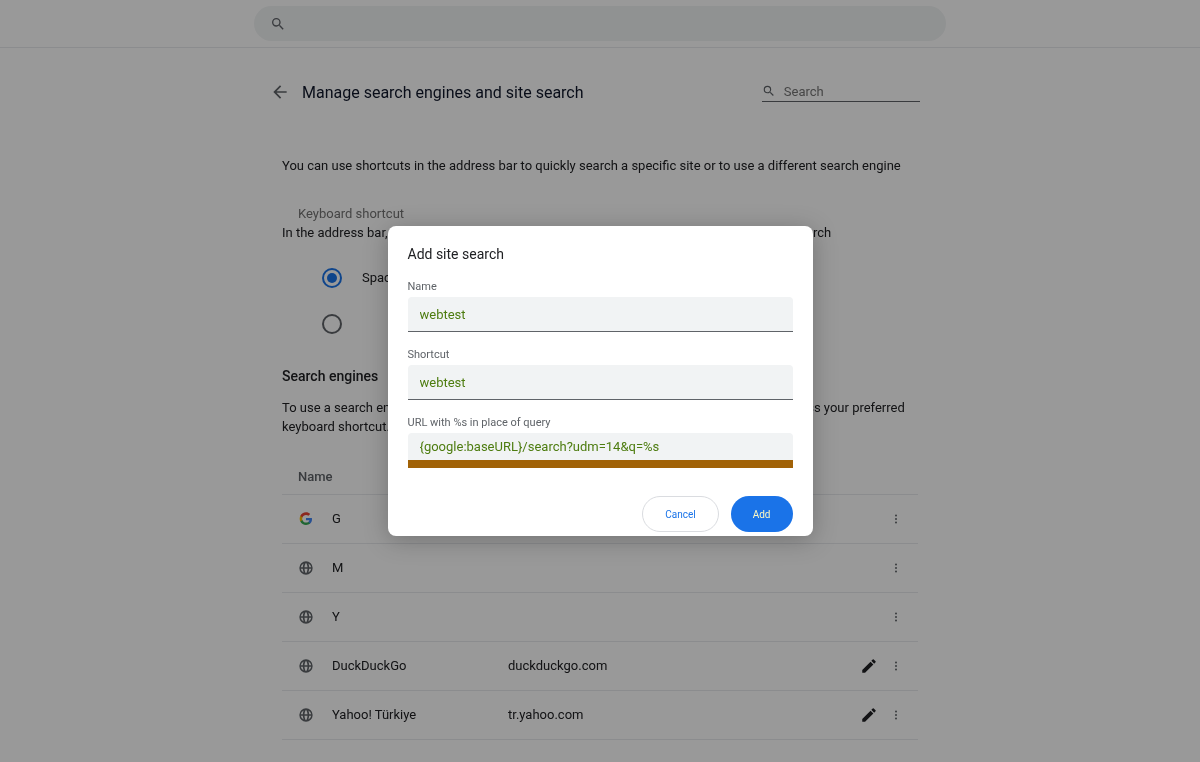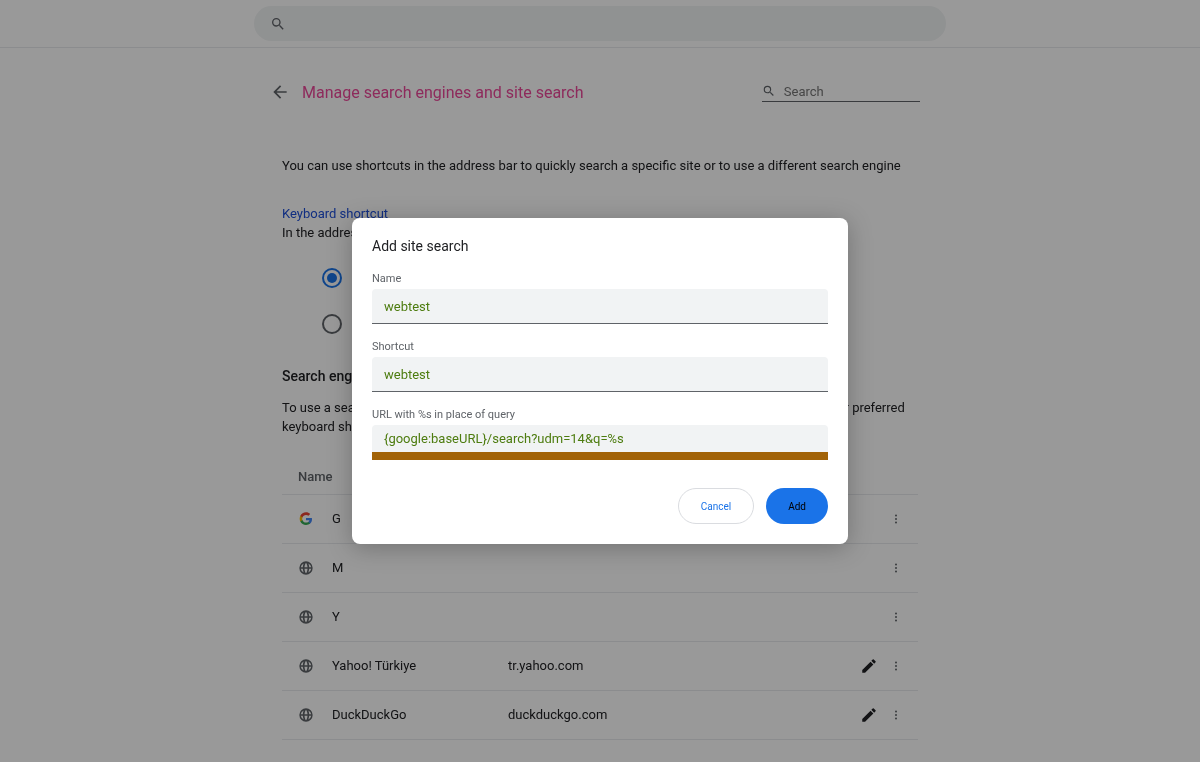--- a/index.html
+++ b/index.html
@@ -9,31 +9,31 @@
 .topbar { height: 48px; background: #fff; display: flex; align-items: center; justify-content: center; border-bottom: 1px solid #e8eaed; }
 .topsearch { width: 692px; height: 35px; background: #f1f3f4; border-radius: 46px; display: flex; align-items: center; padding: 0 16px; color: #5f6368; font-size: 14px; }
 .topsearch svg { width: 16px; height: 16px; margin-right: 14px; fill: #5f6368; }
 .topsearch input { border: none; background: transparent; outline: none; font-size: 14px; width: 100%; color: #202124; }
 
 
 .card { position: absolute; left: 260px; top: 48px; width: 680px; background: #fff; padding: 20px 0 0 0; }
 .card-head { display: flex; align-items: center; padding: 8px 0 0 0; }
 .back-btn { width: 32px; height: 32px; border-radius: 50%; display:flex; align-items:center; justify-content:center; margin-left: 4px; }
 .back-btn svg { width: 20px; height: 20px; fill: #5f6368; }
-.card-title { font-size: 16px; color: #ec4899; margin-left: 6px; }
+.card-title { font-size: 16px; color: #0f172a; margin-left: 6px; }
 
 
 .subsearch { display: flex; align-items:flex-end; border-bottom: 1px solid #5f6368; margin-left: auto; margin-right: 20px; width: 158px; padding-bottom: 2px; }
 .subsearch svg { width: 16px; height: 16px; fill: #5f6368; margin-right: 8px; }
 .subsearch input { border: none; outline: none; font-size: 13px; background: transparent; width: 100%; color:#202124; }
 
 .desc { margin: 48px 22px 0 22px; font-size: 13px; color:#202124; line-height:1.5; }
 
 .kbgroup { margin: 30px 22px 0 22px; }
-.kbgroup .lbl { font-size: 13px; color:#1d4ed8; }
+.kbgroup .lbl { font-size: 13px; color:#737373;margin-left:16px; }
 .kbgroup .sub { font-size: 13px; color:#202124; margin-top:4px; }
 .radios { margin: 28px 0 0 40px; }
 .radio-row { display:flex; align-items:center; margin-bottom: 26px; }
 .radio { width: 20px; height: 20px; border-radius: 50%; border: 2px solid #5f6368; margin-right: 20px; display:flex; align-items:center; justify-content:center; }
 .radio.checked { border-color:#1a73e8; }
 .radio.checked::after { content:''; width:10px; height:10px; border-radius:50%; background:#1a73e8; }
 .radio-label { font-size: 13px; color:#202124; }
 
 
 .section-title { margin: 34px 22px 0 22px; font-size: 14px; font-weight: 500; color:#202124; }
@@ -49,30 +49,30 @@
 .tr .col-name { display:flex; align-items:center; }
 .eng-icon { width:16px; height:16px; margin-right:18px; display:flex; align-items:center; justify-content:center; }
 .globe { width:16px; height:16px; fill:#5f6368; }
 .pencil { width:18px; height:18px; fill:#202124; }
 .dots { width:12px; height:18px; fill:#5f6368; }
 
 
 .overlay { position:absolute; inset:0; background: rgba(0,0,0,0.4); display:flex; align-items:center; justify-content:center; }
 
 
-.dialog { width: 496px; background:#fff; border-radius: 8px; padding: 20px 20px 20px 20px; box-shadow: 0 4px 24px rgba(0,0,0,.25); }
+.dialog { width: 425px; background:#fff; border-radius: 8px; padding: 20px 20px 4px 20px; box-shadow: 0 4px 24px rgba(0,0,0,.25); }
 .dialog h2 { font-size: 14px; font-weight: 400; color:#202124; margin-bottom:18px; }
 .field-lbl { font-size: 11px; color:#5f6368; margin-bottom:4px; display:block; }
 .field { position:relative; margin-bottom:16px; }
 .field input { width:100%; height:35px; background:#f1f3f4; border:none; border-bottom:1px solid #5f6368; padding: 0 12px; font-size:13px; color:#4d7c0f; outline:none; border-radius:4px 4px 0 0; }
 .field.focused input { border-bottom:8px solid #a16207; }
 .dialog-actions { display:flex; justify-content:flex-end; gap:12px; margin-top:28px; }
 .btn { height:36px; border-radius:18px; padding: 0 22px; font-size:10px; border:none; cursor:pointer; }
 .btn-cancel { background:#fff; color:#1a73e8; border:1px solid #dadce0; }
-.btn-add { background:#1a73e8; color:#000000; }
+.btn-add { background:#1a73e8; color:#fef9c3; }
 
 
 .caret::after { content:''; display:inline-block; width:1px; height:15px; background:#1a73e8; vertical-align:middle; margin-left:1px; }
 </style>
 </head>
 <body>
 
 <div class="topbar">
   <div class="topsearch">
     <svg viewBox="0 0 24 24">
@@ -184,45 +184,45 @@
       </div>
     </div>
 
     <div class="tr">
       <div class="col-name">
         <span class="eng-icon">
           <svg class="globe" viewBox="0 0 24 24">
               <path d="M12 2a10 10 0 100 20 10 10 0 000-20zm7.9 9h-3.1a16 16 0 00-1.3-5.6A8.03 8.03 0 0119.9 11zM12 4c.9 1.2 2 3.5 2.3 7H9.7C10 7.5 11.1 5.2 12 4zM4.1 13h3.1c.2 2.2.7 4.1 1.3 5.6A8.03 8.03 0 014.1 13zm3.1-2H4.1a8.03 8.03 0 014.4-5.6A16 16 0 007.2 11zM12 20c-.9-1.2-2-3.5-2.3-7h4.6c-.3 3.5-1.4 5.8-2.3 7zm3.5-1.4c.6-1.5 1.1-3.4 1.3-5.6h3.1a8.03 8.03 0 01-4.4 5.6z"></path>
             </svg>
         </span>
-        <span>Yahoo! Türkiye</span>
-      </div>
-      <div class="col-short">tr.yahoo.com</div>
+        <span>DuckDuckGo</span>
+      </div>
+      <div class="col-short">duckduckgo.com</div>
       <div class="col-actions">
         <svg class="pencil" viewBox="0 0 24 24">
             <path d="M3 17.25V21h3.75L17.81 9.94l-3.75-3.75L3 17.25zM20.71 7.04a1 1 0 000-1.41l-2.34-2.34a1 1 0 00-1.41 0l-1.83 1.83 3.75 3.75 1.83-1.83z"></path>
           </svg>
         <svg class="dots" viewBox="0 0 24 24">
             <circle cx="12" cy="5" r="2"></circle>
             <circle cx="12" cy="12" r="2"></circle>
             <circle cx="12" cy="19" r="2"></circle>
           </svg>
       </div>
     </div>
 
     <div class="tr">
       <div class="col-name">
         <span class="eng-icon">
           <svg class="globe" viewBox="0 0 24 24">
               <path d="M12 2a10 10 0 100 20 10 10 0 000-20zm7.9 9h-3.1a16 16 0 00-1.3-5.6A8.03 8.03 0 0119.9 11zM12 4c.9 1.2 2 3.5 2.3 7H9.7C10 7.5 11.1 5.2 12 4zM4.1 13h3.1c.2 2.2.7 4.1 1.3 5.6A8.03 8.03 0 014.1 13zm3.1-2H4.1a8.03 8.03 0 014.4-5.6A16 16 0 007.2 11zM12 20c-.9-1.2-2-3.5-2.3-7h4.6c-.3 3.5-1.4 5.8-2.3 7zm3.5-1.4c.6-1.5 1.1-3.4 1.3-5.6h3.1a8.03 8.03 0 01-4.4 5.6z"></path>
             </svg>
         </span>
-        <span>DuckDuckGo</span>
-      </div>
-      <div class="col-short">duckduckgo.com</div>
+        <span>Yahoo! Türkiye</span>
+      </div>
+      <div class="col-short">tr.yahoo.com</div>
       <div class="col-actions">
         <svg class="pencil" viewBox="0 0 24 24">
             <path d="M3 17.25V21h3.75L17.81 9.94l-3.75-3.75L3 17.25zM20.71 7.04a1 1 0 000-1.41l-2.34-2.34a1 1 0 00-1.41 0l-1.83 1.83 3.75 3.75 1.83-1.83z"></path>
           </svg>
         <svg class="dots" viewBox="0 0 24 24">
             <circle cx="12" cy="5" r="2"></circle>
             <circle cx="12" cy="12" r="2"></circle>
             <circle cx="12" cy="19" r="2"></circle>
           </svg>
       </div>

